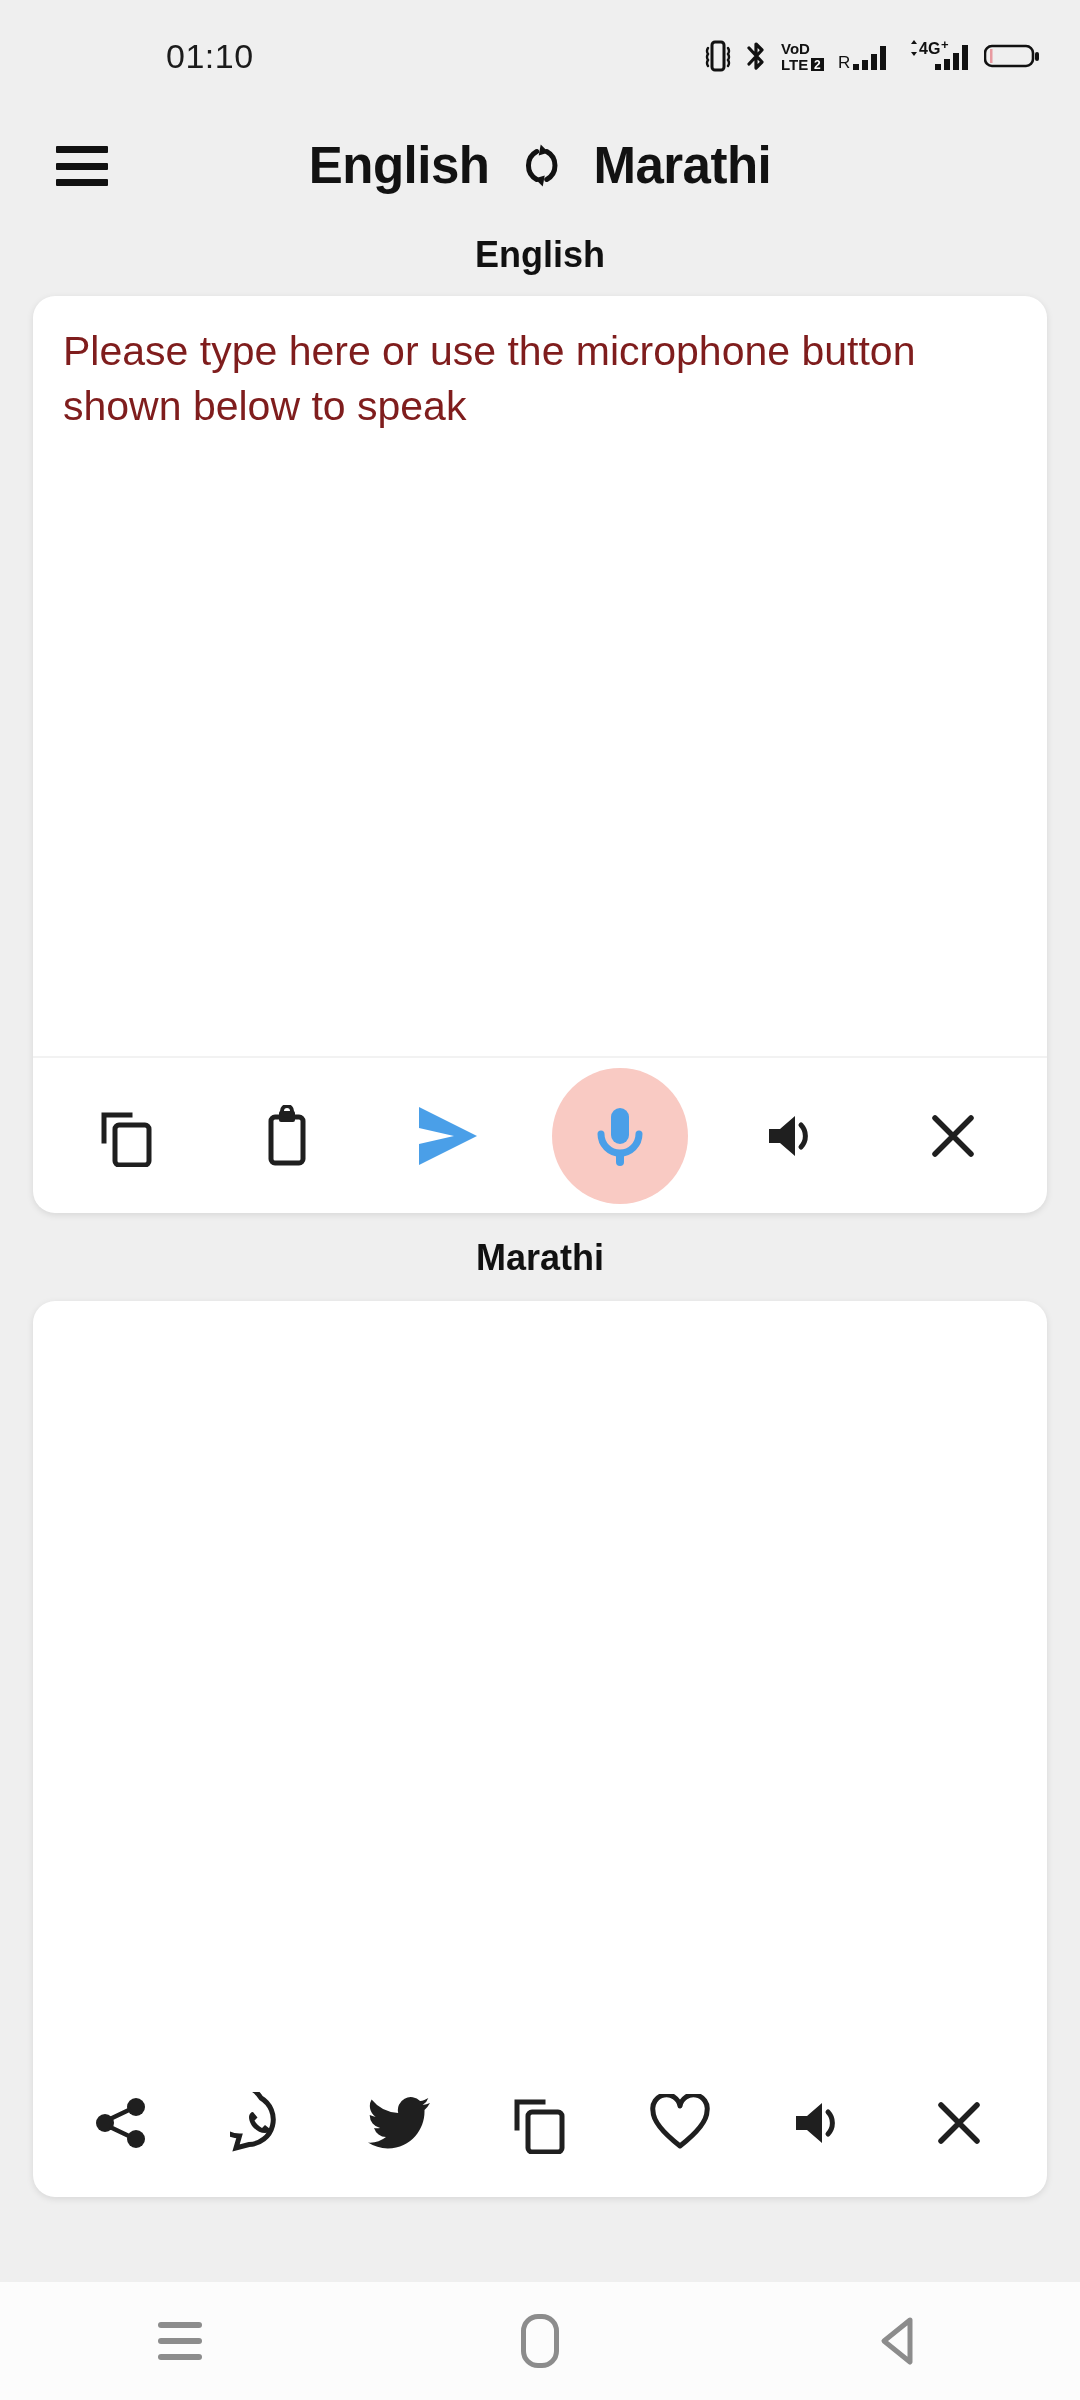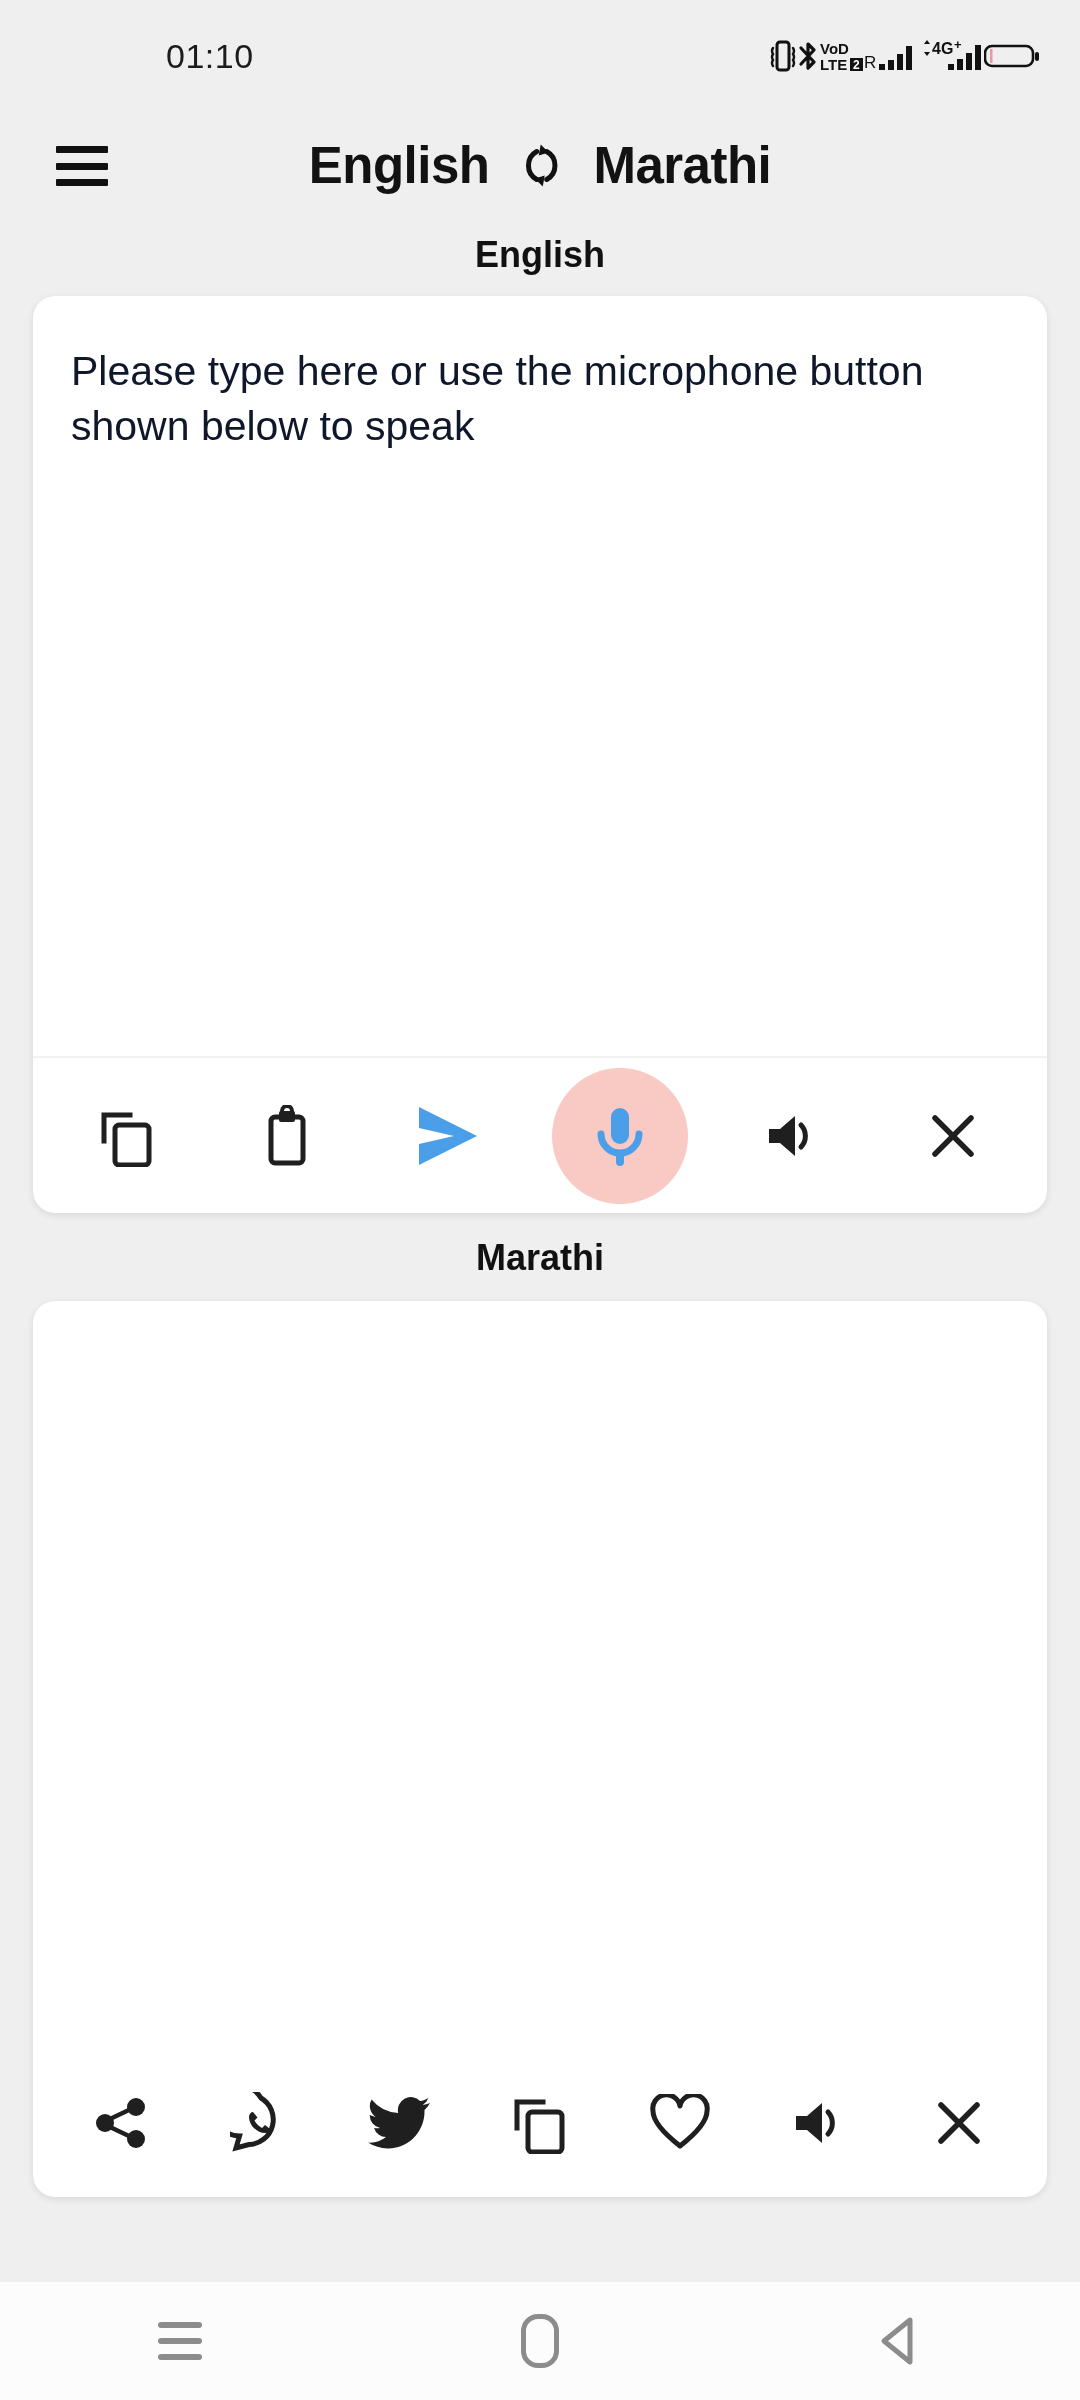--- a/index.html
+++ b/index.html
@@ -16,21 +16,21 @@
     height: 112px; flex: 0 0 112px;
     display: flex; align-items: center;
     padding: 0 46px 0 0; position: relative;
   }
   .status-time {
     position: absolute; left: 166px; top: 50%; transform: translateY(-50%);
     font-size: 34px; color: #1b1b1b; letter-spacing: .5px;
   }
   .status-icons {
     position: absolute; right: 40px; top: 50%; transform: translateY(-50%);
-    display: flex; align-items: center; 
+    display: flex; align-items: center; gap: 13px;
   }
   .status-icons svg { display: block; }
 
   
   .app-header {
     height: 108px; flex: 0 0 108px;
     display: flex; align-items: center; position: relative;
   }
   .hamburger {
     position: absolute; left: 56px; top: 50%; transform: translateY(-50%);
@@ -60,26 +60,25 @@
     border-radius: 22px;
     box-shadow: 0 2px 7px rgba(0,0,0,0.10);
     display: flex; flex-direction: column;
     overflow: hidden;
   }
   .card.source { height: 917px; }
   .card.target { height: 896px; }
 
   .text-area {
     flex: 1 1 auto;
-    padding: 28px 30px 0 38px;
+    padding: 28px 30px 0 30px;
     font-size: 41px; line-height: 1.33;
-    color: #0f172a;
+    color: #7f1d1d;
     overflow: hidden;
     word-wrap: break-word;
-    margin-top: 20px;
   }
 
   .divider { height: 2px; background: #f2f2f2; margin: 0; }
 
   .toolbar {
     flex: 0 0 auto; height: 155px;
     display: flex; align-items: center;
     justify-content: space-around;
     padding: 0 14px;
   }

